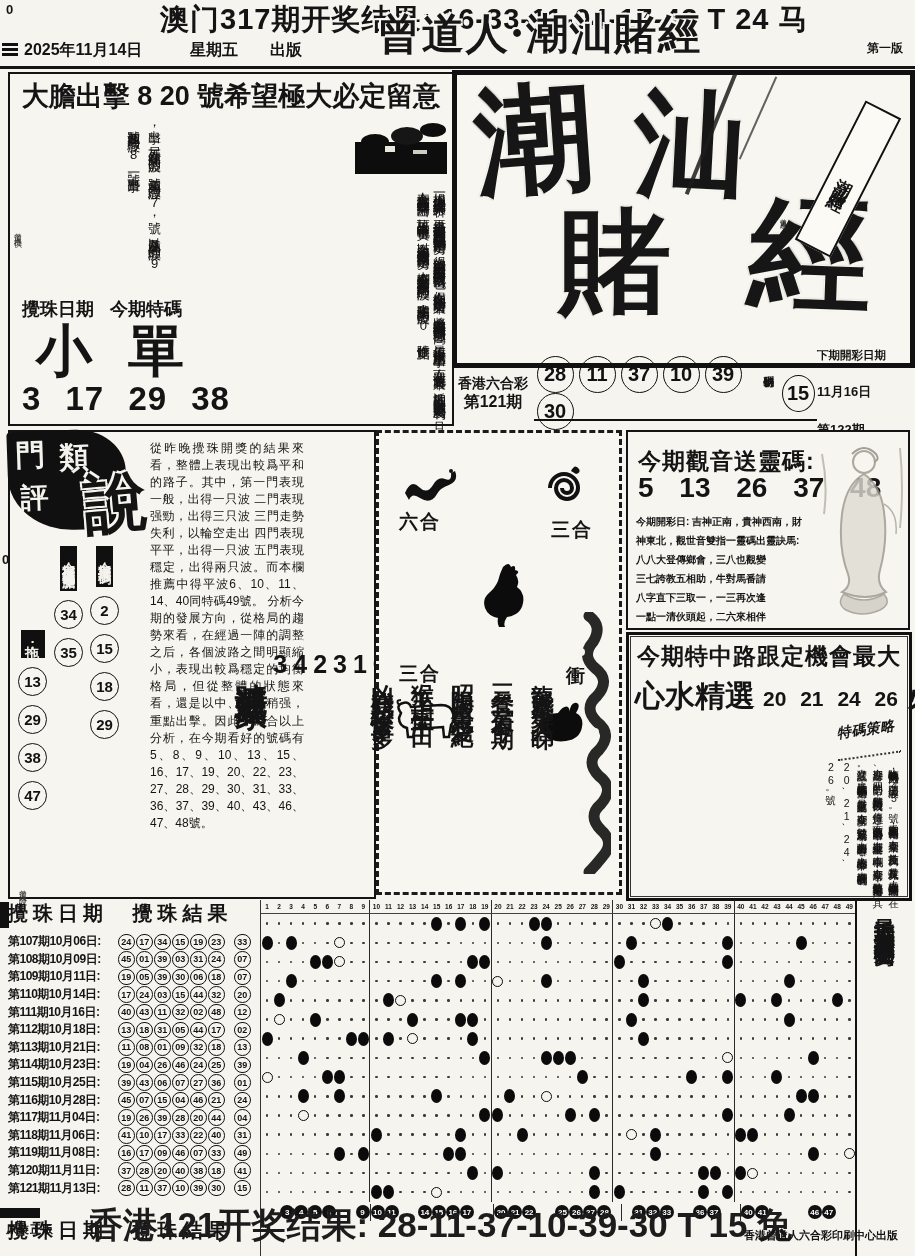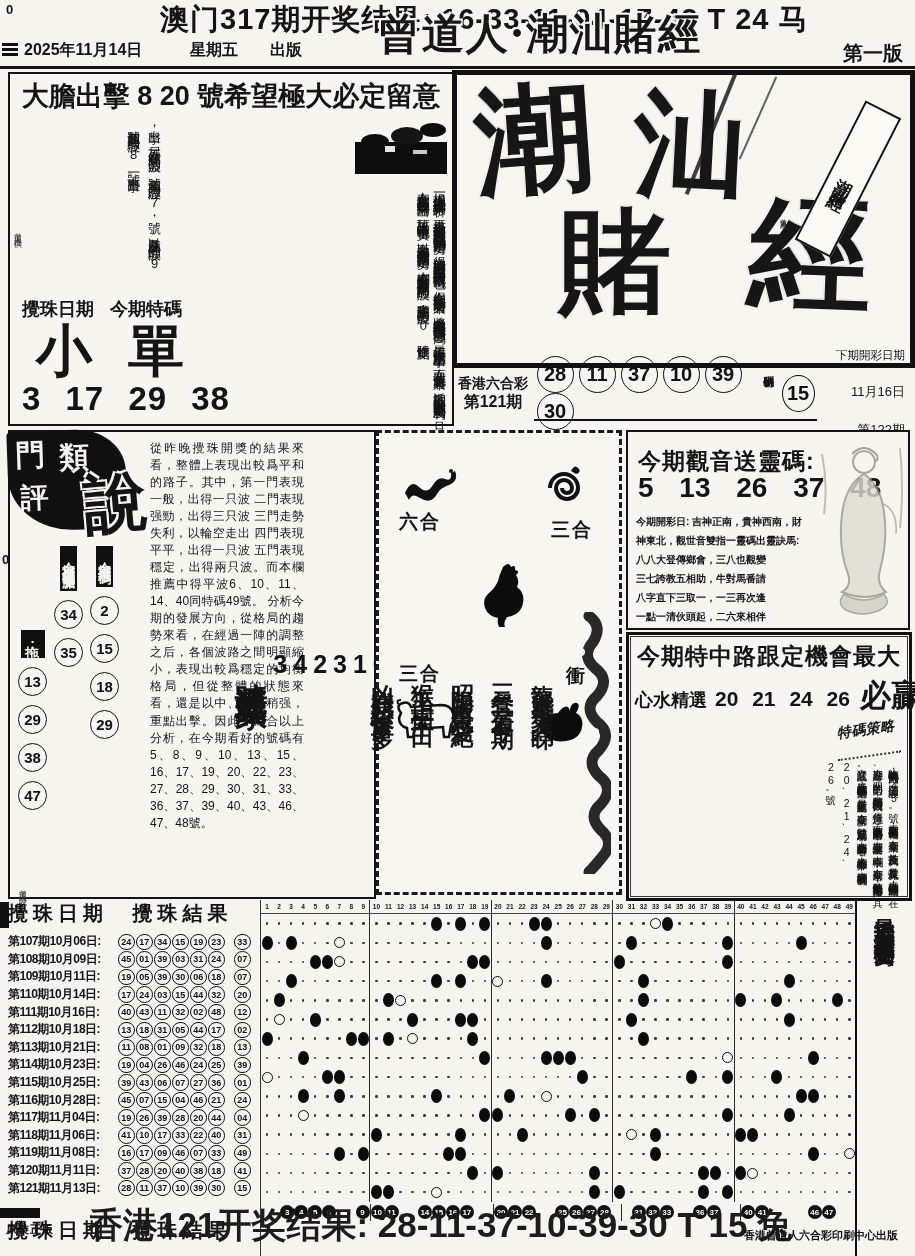--- a/index.html
+++ b/index.html
@@ -16,21 +16,21 @@
               letter-spacing:1px;z-index:1;}
   .masthead{left:300px;top:6px;width:480px;text-align:center;font-size:42px;font-weight:900;z-index:2;
             color:#161616;letter-spacing:2px;white-space:nowrap;
             text-shadow:-2px -2px 0 #f6f4ee,2px -2px 0 #f6f4ee,-2px 2px 0 #f6f4ee,2px 2px 0 #f6f4ee;}
   .pub-row{top:40px;left:0;right:0;height:24px;z-index:3;}
   .bars-icon{position:absolute;left:2px;top:3px;width:16px;height:16px;}
   .bars-icon i{display:block;height:3px;background:#111;margin-bottom:2px;}
   .pub-date{position:absolute;left:24px;top:0;font-size:16px;font-weight:800;}
   .pub-week{position:absolute;left:190px;top:0;font-size:16px;font-weight:800;}
   .pub-label{position:absolute;left:270px;top:0;font-size:16px;font-weight:900;}
-  .edition{position:absolute;right:12px;top:0;font-size:20px;font-weight:800;}
+  .edition{position:absolute;right:12px;top:0;font-size:12px;font-weight:800;}
   .h-rule{top:66px;left:0;right:0;height:3px;background:#151515;}
 
   
   .lead-box{left:8px;top:72px;width:442px;height:350px;border:2.5px solid #141414;background:#f7f5ef;}
   .lead-headline{position:absolute;left:0;right:0;top:4px;text-align:center;font-size:27px;
                  font-weight:900;white-space:nowrap;letter-spacing:0;}
   .article-main{position:absolute;top:46px;right:5px;width:256px;height:292px;font-size:13px;
                 line-height:1.25;letter-spacing:1px;}
   .ink-float{float:left;width:92px;height:56px;margin:0 0 6px 6px;}
   .article-tail{position:absolute;left:30px;top:46px;width:124px;height:152px;font-size:13px;
@@ -62,21 +62,21 @@
   .hk-bar{left:452px;top:362px;width:453px;height:62px;display:flex;align-items:center;}
   .hk-left{width:82px;text-align:center;font-weight:900;line-height:1.2;}
   .hk-left .l1{font-size:14px;}
   .hk-left .l2{font-size:16px;}
   .hk-mid{flex:1;display:flex;align-items:center;justify-content:center;
           border-top:2.5px solid #111;border-bottom:2px solid #111;height:52px;}
   .ball{display:inline-flex;align-items:center;justify-content:center;border:1.8px solid #111;
         border-radius:50%;font-weight:800;color:#111;box-sizing:border-box;background:transparent;}
   .big-ball{width:37px;height:37px;font-size:20px;margin:0 2.5px;}
   .hk-spec-label{width:15px;height:50px;font-size:10.5px;font-weight:800;margin:0 5px;line-height:1.1;}
-  .hk-right{width:88px;text-align:right;font-weight:400;line-height:1.35;}
+  .hk-right{width:88px;text-align:left;font-weight:700;line-height:1.35;}
   .hk-right .l1{font-size:11.5px;}
   .hk-right .l2,.hk-right .l3{font-size:13px;margin-top:20px;}
 
   
   .comment-box{left:8px;top:430px;width:364px;height:465px;border:2.5px solid #141414;background:#f7f5ef;}
   .title-art{position:absolute;left:-2px;top:-2px;width:118px;height:100px;background:#101010;
              border-radius:4% 42% 30% 55%;transform:rotate(-2deg);}
   .title-art span{position:absolute;color:#f4f2ec;font-weight:900;font-family:"DejaVu Serif",serif;}
   .ta-1{left:8px;top:4px;font-size:30px;}
   .ta-2{left:52px;top:8px;font-size:30px;}
@@ -117,21 +117,21 @@
   .gy-nums{position:absolute;left:10px;top:40px;font-size:28px;font-weight:900;word-spacing:18px;}
   .gy-lines{position:absolute;left:8px;top:80px;width:178px;font-size:10px;font-weight:700;line-height:19px;}
   .gy-img{position:absolute;right:2px;top:2px;opacity:.8;}
 
   
   .pick-box{left:626px;top:632px;width:280px;height:263px;border:3.5px solid #111;background:#f7f5ef;
             box-shadow:inset 0 0 0 1px #f7f5ef, inset 0 0 0 2px #333;}
   .pick-title{position:absolute;left:0;right:0;top:6px;text-align:center;font-size:23px;font-weight:900;
               white-space:nowrap;letter-spacing:1px;}
   .pick-sub{position:absolute;left:6px;top:40px;right:4px;display:flex;align-items:baseline;gap:8px;white-space:nowrap;}
-  .pick-sub .s1{font-size:18px;font-weight:900;}
+  .pick-sub .s1{font-size:30px;font-weight:900;}
   .pick-sub .s2{font-size:21px;font-weight:800;word-spacing:8px;}
   .pick-sub .s3{font-size:31px;font-weight:900;margin-left:2px;}
   .pick-body{position:absolute;left:8px;right:8px;top:84px;bottom:8px;font-size:10.5px;line-height:1.5;
              letter-spacing:0.5px;}
   .strategy-float{float:left;writing-mode:horizontal-tb;width:64px;height:34px;margin:2px 2px 4px 6px;
                   font-size:14px;font-weight:900;font-style:italic;transform:rotate(-8deg);
                   border-bottom:2px dotted #333;text-align:center;line-height:1.2;}
 
   
   .table-lead-bar{left:0;top:902px;width:9px;height:26px;background:#111;}

